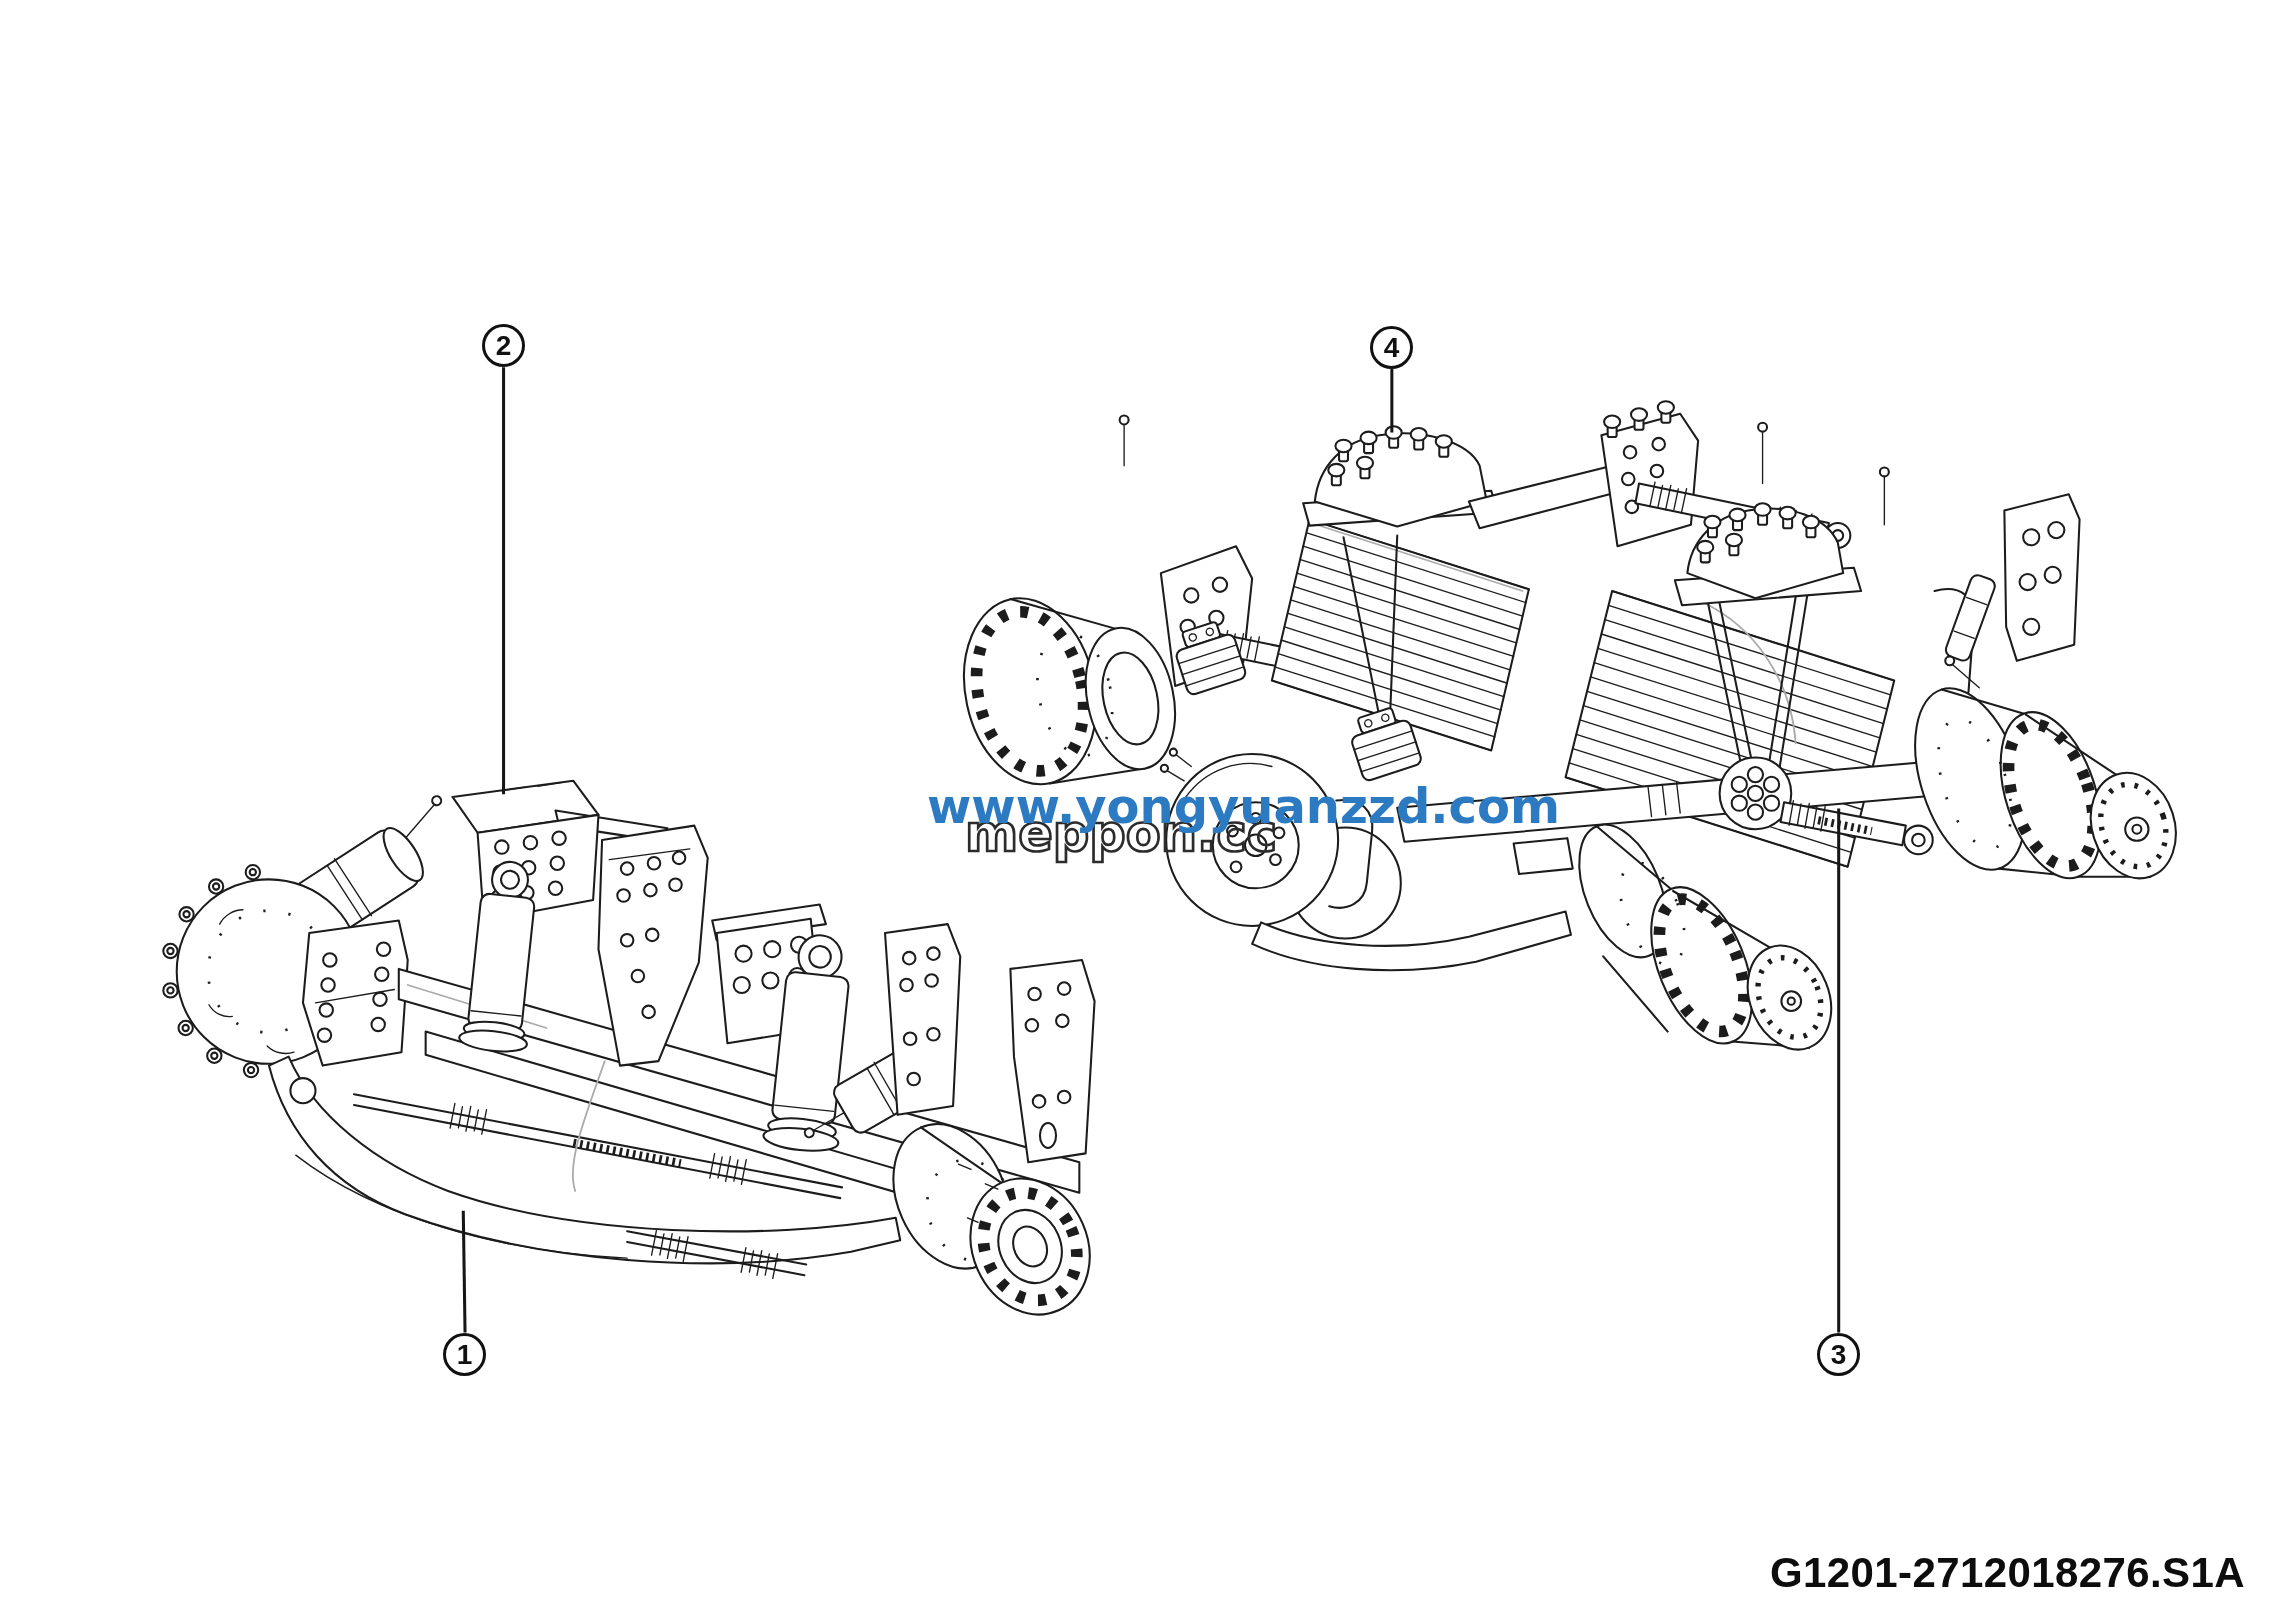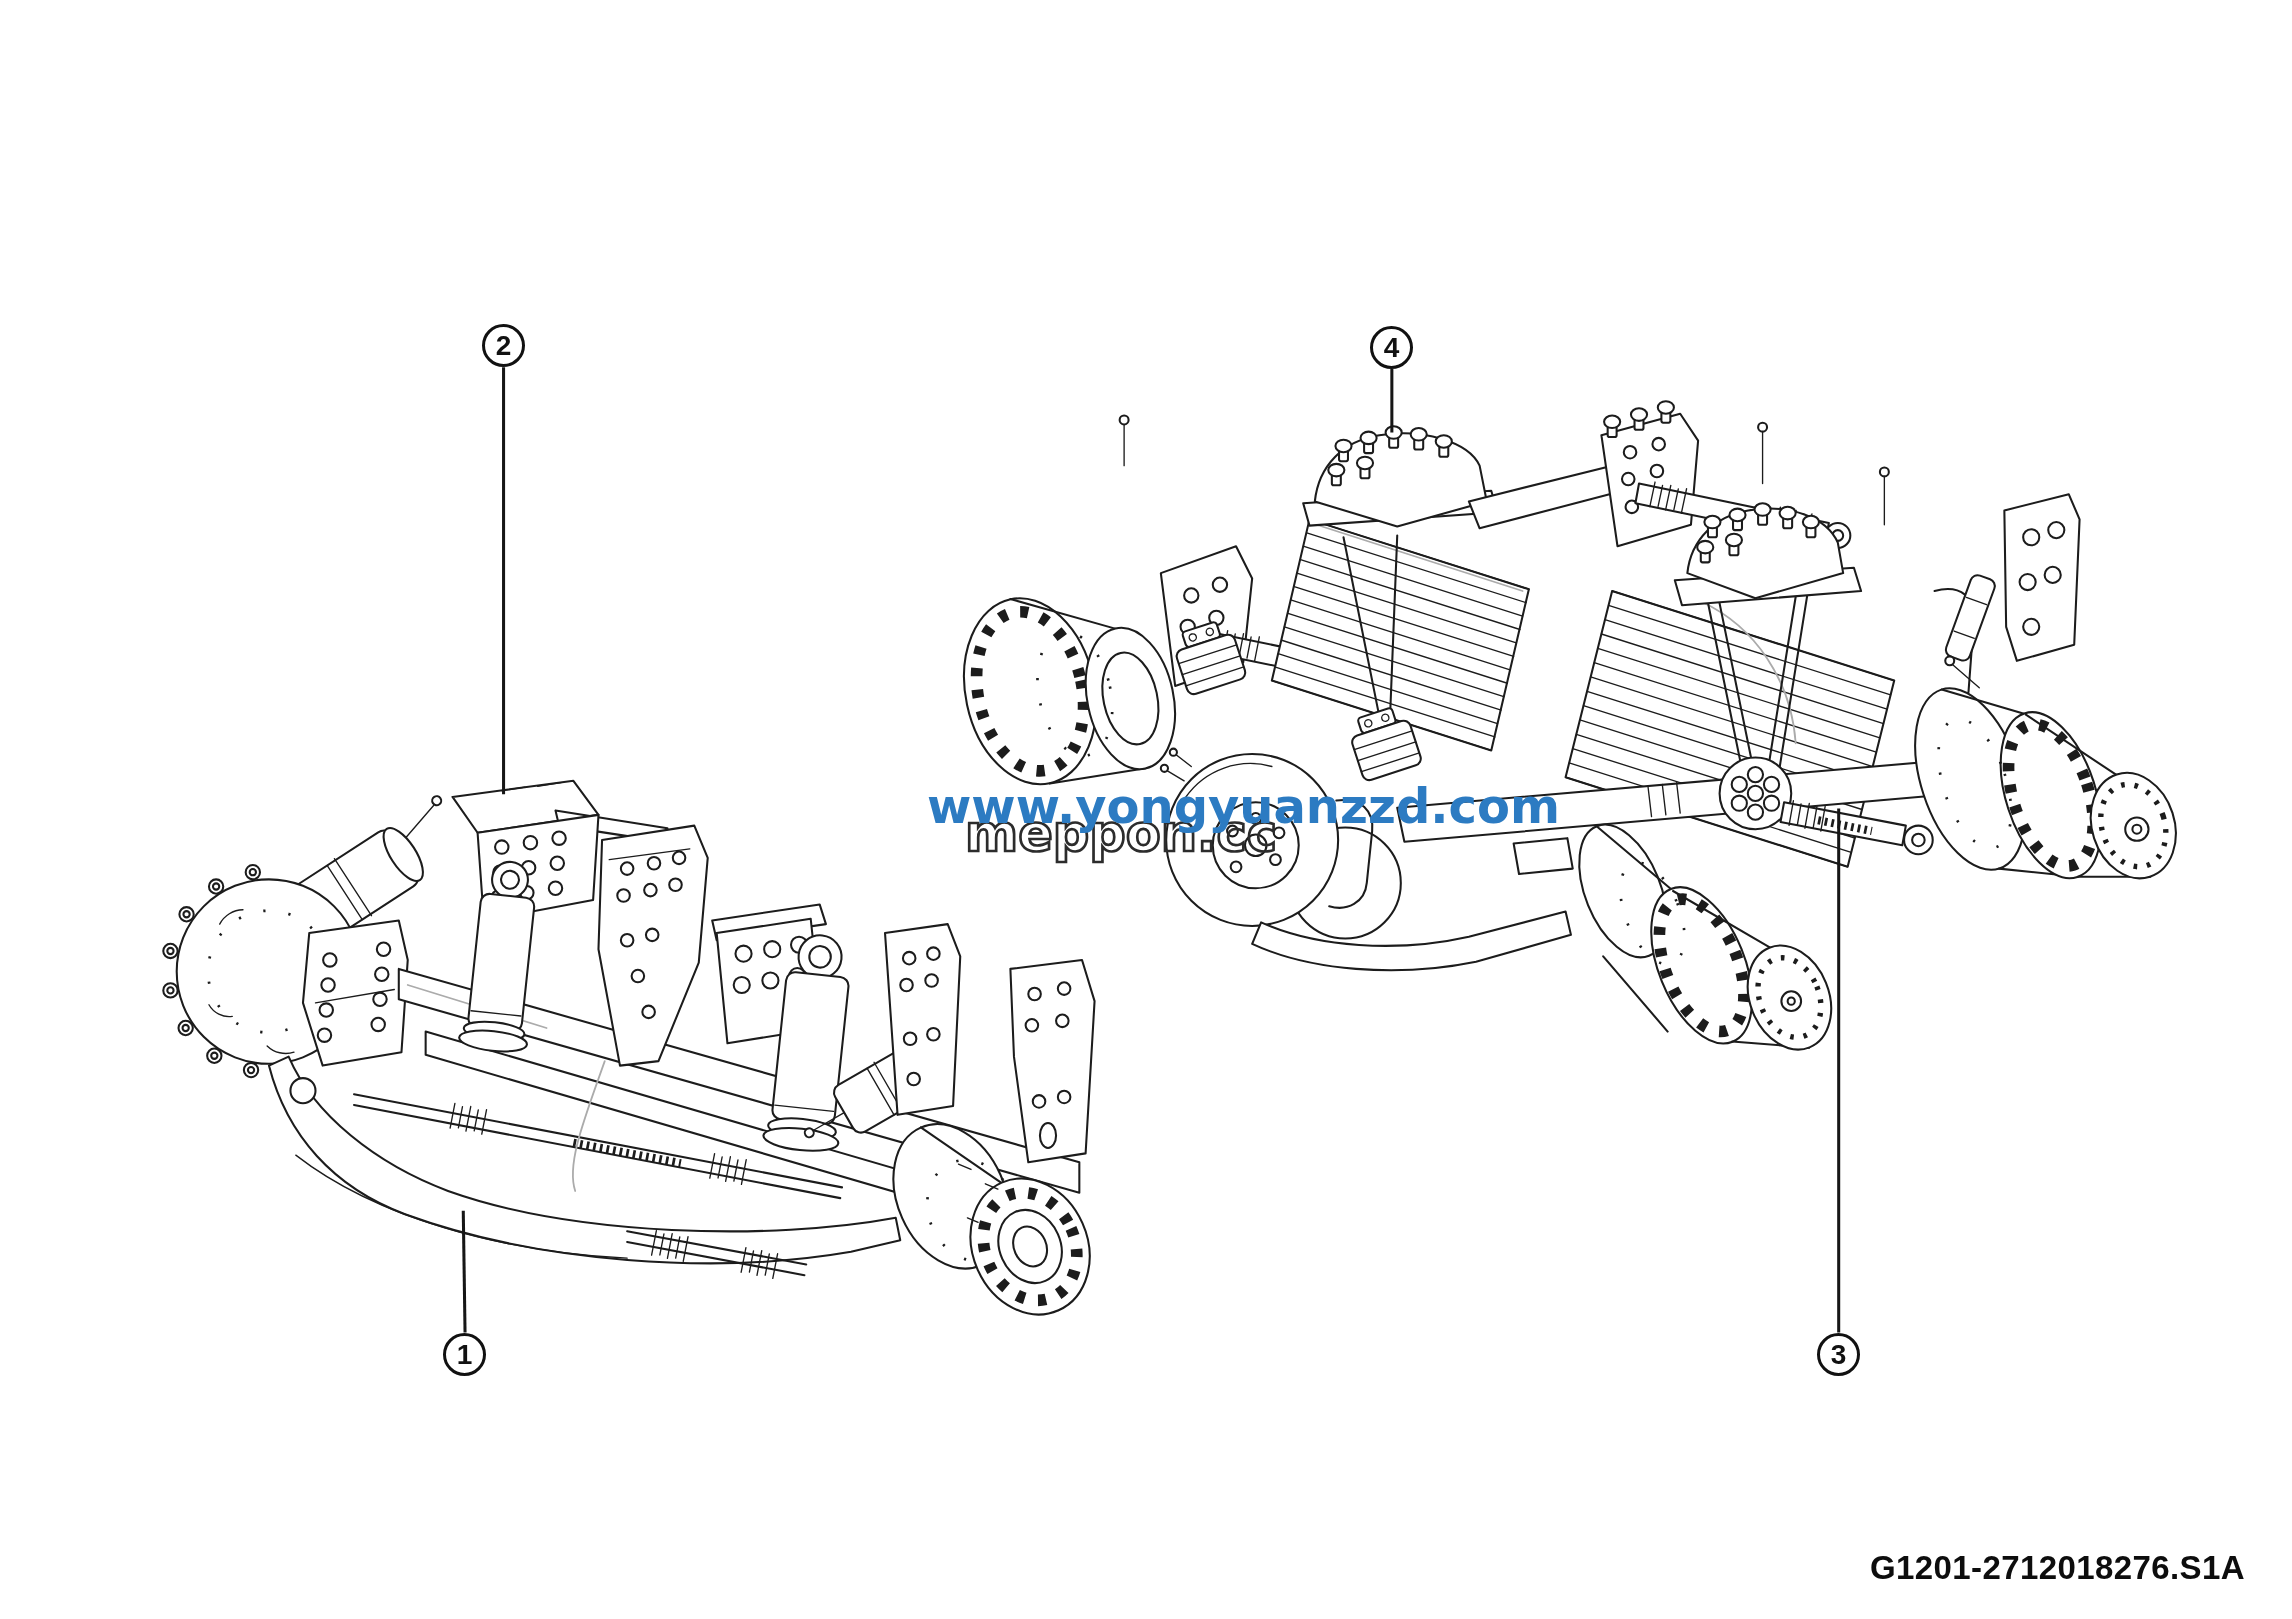--- a/index.html
+++ b/index.html
@@ -17,21 +17,21 @@
   .speckle{stroke:#1c1c1c;stroke-width:3;stroke-dasharray:2.5 26;fill:none}
   .leader{stroke:#161616;stroke-width:3.4;fill:none}
   .callout{position:absolute;width:43px;height:43px;border:3.1px solid #111;border-radius:50%;
            background:#fff;color:#111;font-weight:bold;font-size:28px;line-height:37px;
            text-align:center;box-sizing:border-box;z-index:5;cursor:pointer}
   .wm-brand{position:absolute;left:965px;top:804px;z-index:2;white-space:nowrap;
             font-family:"DejaVu Sans",sans-serif;font-weight:bold;font-size:51px;line-height:59px;
             color:transparent;-webkit-text-stroke:2.7px #2c2c2c}
   .wm-url{position:absolute;left:927px;top:786px;z-index:3;white-space:nowrap;
           font-family:"DejaVu Sans",sans-serif;font-weight:bold;font-size:48px;line-height:40px}
-  .code{position:absolute;right:48px;top:1549px;z-index:4;font-weight:bold;font-size:33px;
+  .code{position:absolute;right:48px;top:1549px;z-index:4;font-weight:bold;font-size:42px;
         color:#0d0d0d;letter-spacing:0.4px}
 </style>
 </head>
 <body>
 
 <div class="canvas">
 
   <svg class="art-svg" width="2293" height="1619" viewBox="0 0 2560 1808">
     <defs>
       <g id="bolt-up">

